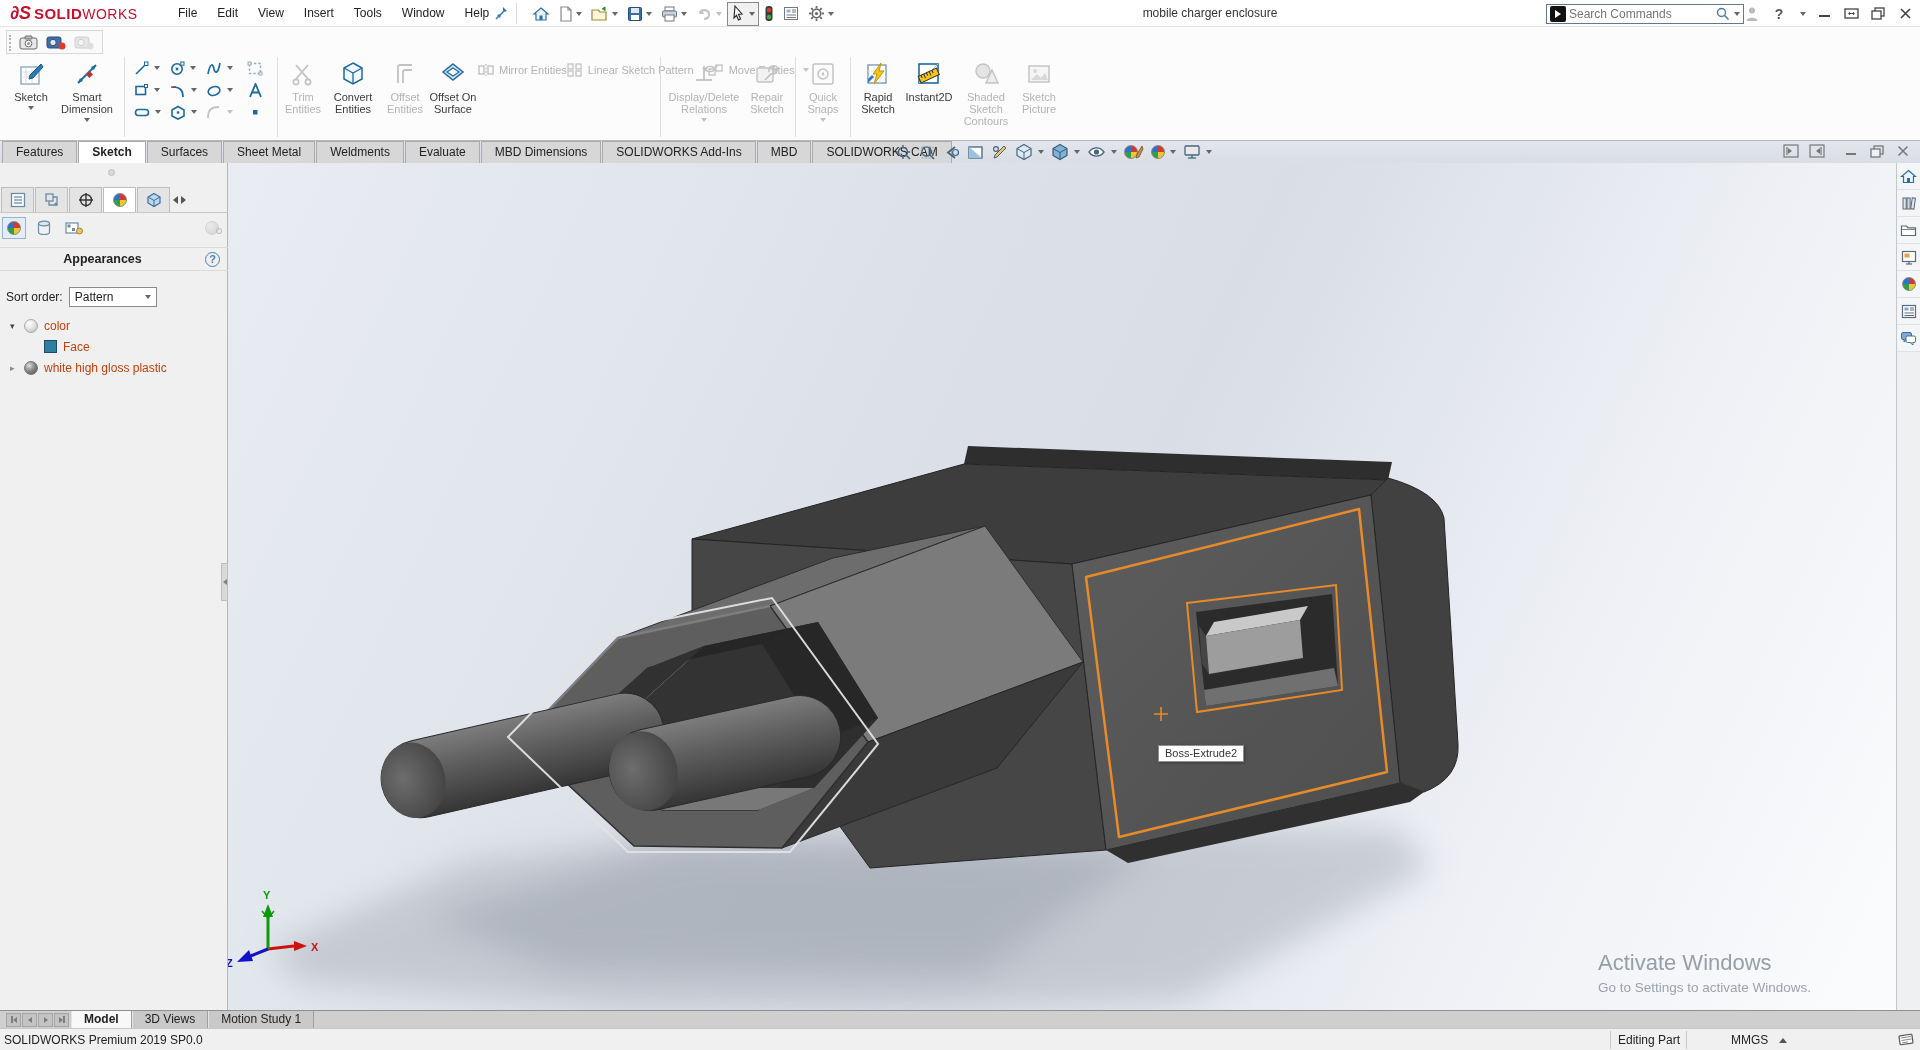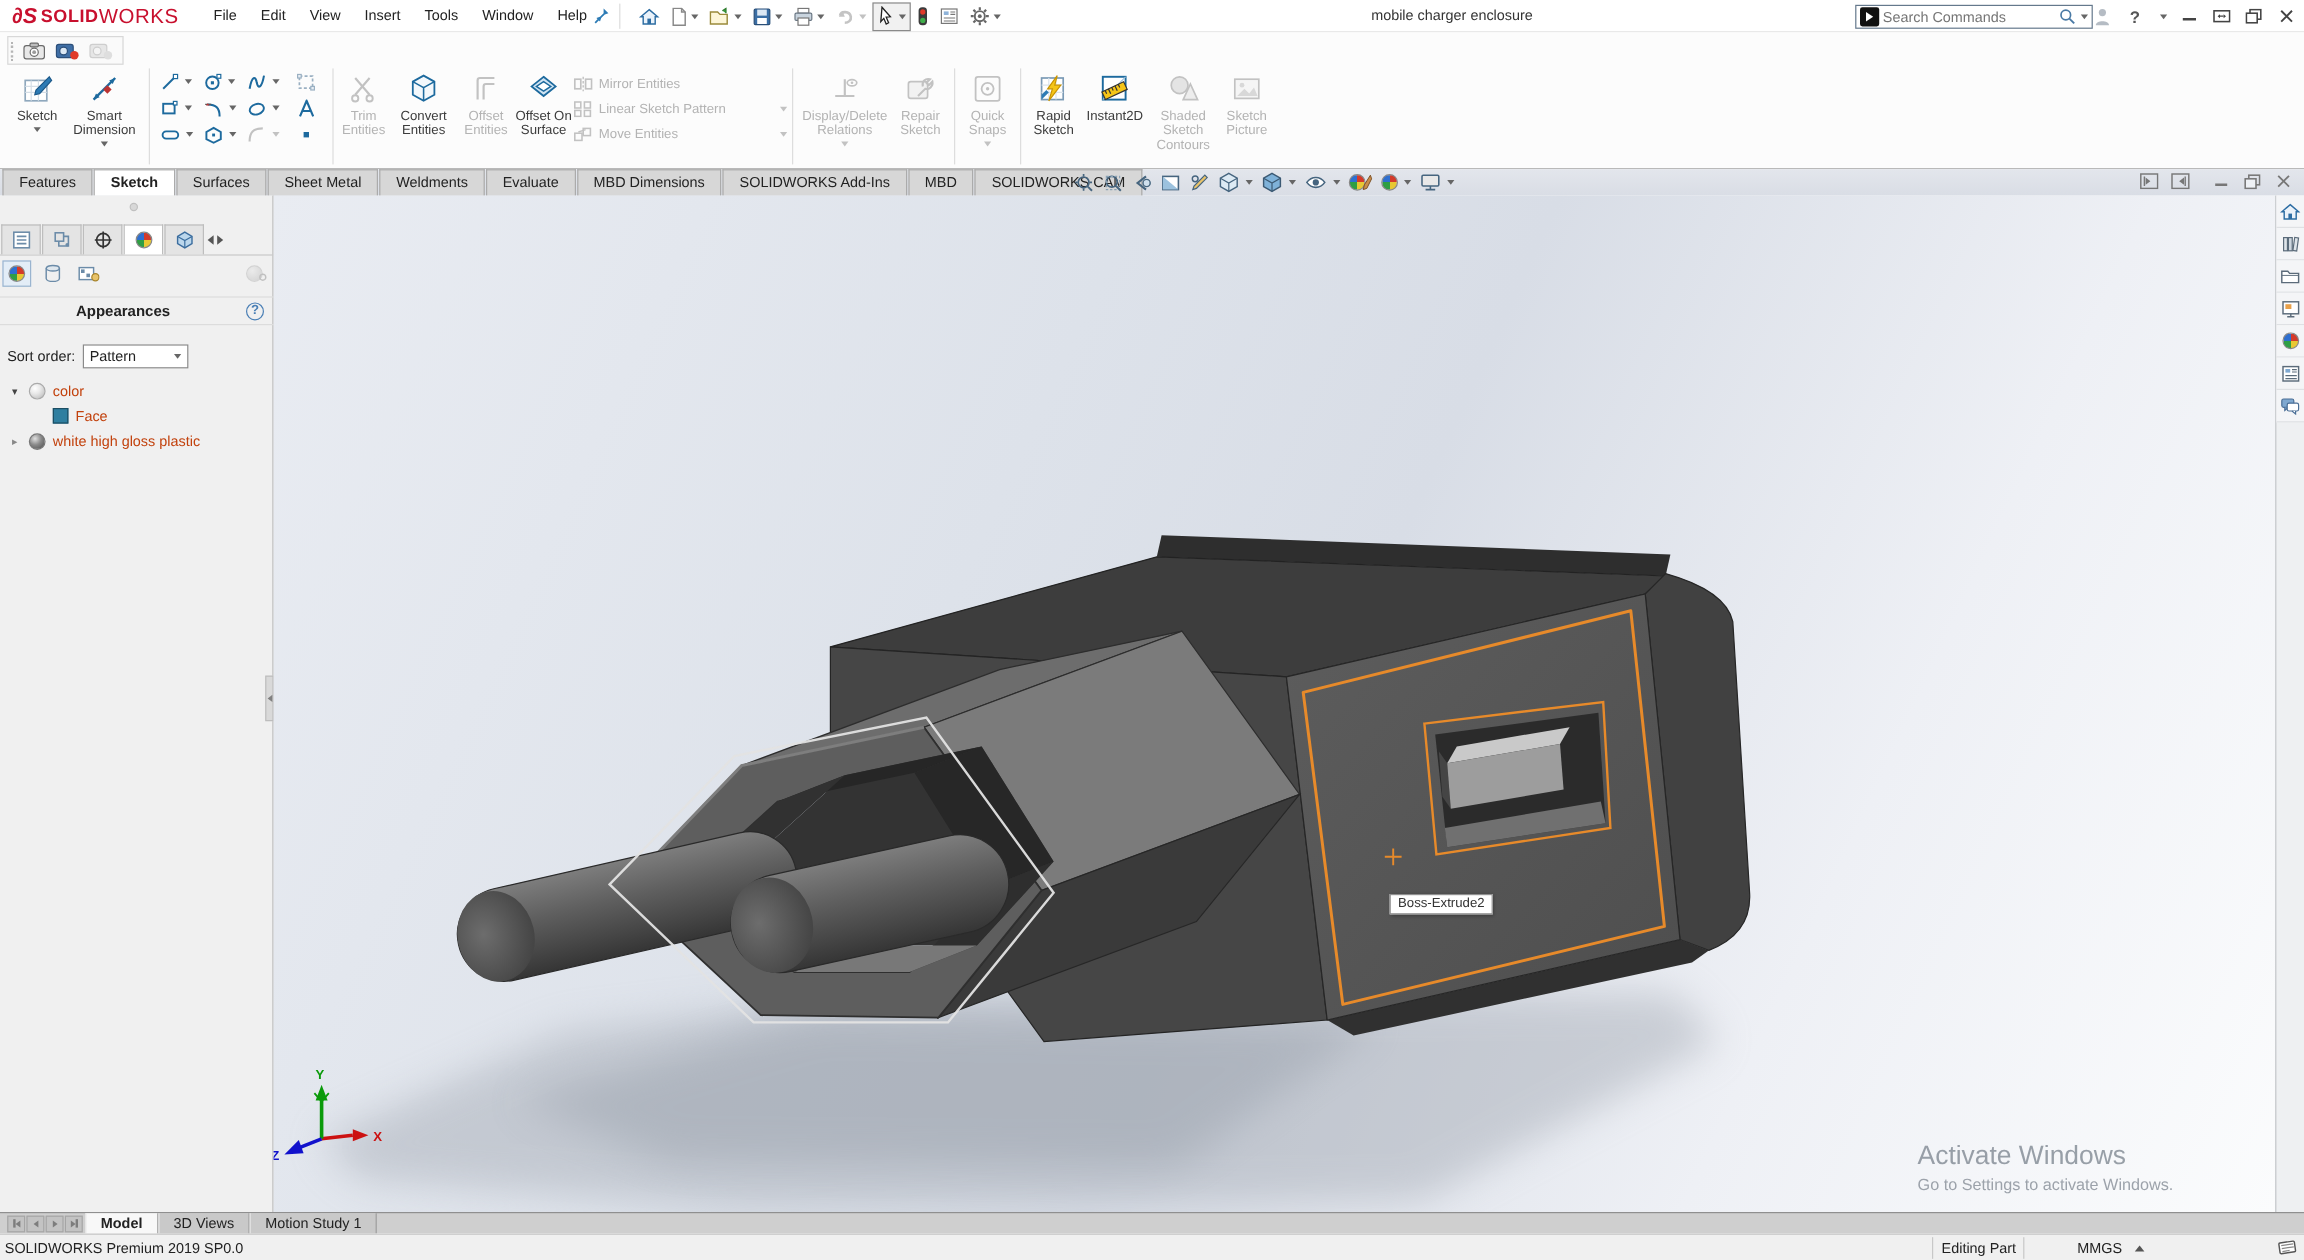--- a/index.html
+++ b/index.html
@@ -4,21 +4,21 @@
 <style>
   * { box-sizing: border-box; margin:0; padding:0; }
   html,body { width:1920px; height:1050px; overflow:hidden; }
   body { font-family:"Liberation Sans",sans-serif; font-size:12px; color:#222; background:#fff; position:relative; }
 
   
   #titlebar { position:absolute; top:0; left:0; width:1920px; height:27px; background:#ffffff; border-bottom:1px solid #e4e4e4; }
   .logo { position:absolute; left:10px; top:0; height:27px; display:flex; align-items:center; }
   .logo-ds { font-style:italic; font-weight:bold; font-size:18px; color:#c8102e; margin-right:3px; }
   .logo-bold { font-weight:bold; font-size:15px; color:#c8102e; letter-spacing:.5px; }
-  .logo-light { font-weight:normal; font-size:17px; color:#c8102e; letter-spacing:.5px; }
+  .logo-light { font-weight:normal; font-size:14px; color:#c8102e; letter-spacing:.5px; }
   .menus { position:absolute; left:168px; top:0; height:27px; display:flex; align-items:center; }
   .menu-item { padding:0 10px; height:27px; line-height:27px; color:#222; cursor:default; }
   .pin { position:absolute; left:494px; top:5px; width:16px; height:16px; }
   .tb-sep { position:absolute; top:3px; width:1px; height:21px; background:#dcdcdc; }
   .qat { position:absolute; left:528px; top:0; height:27px; display:flex; align-items:center; gap:1px; }
   .qat-btn { height:24px; display:flex; align-items:center; padding:0 3px; border:1px solid transparent; }
   .qat-btn svg { display:block; }
   .caret-s { width:0; height:0; border-left:3px solid transparent; border-right:3px solid transparent; border-top:4px solid #666; margin-left:3px; }
   .caret-s.dis { border-top-color:#c2c2c2; }
   .qat-sel { border:1px solid #8a8a8a; background:#f1f1f1; }
@@ -38,21 +38,21 @@
   .capbar .qat-btn { height:20px; }
   .rbrow { position:absolute; left:8px; top:28px; height:84px; display:flex; align-items:stretch; }
   .vsep { width:1px; background:#ddd; margin:2px 4px; }
   .rb { display:flex; flex-direction:column; align-items:center; padding-top:2px; }
   .rb-ic { height:34px; display:flex; align-items:center; justify-content:center; }
   .rb-lb { font-size:11px; line-height:12px; text-align:center; color:#3c3c3c; }
   .rb.dis .rb-lb { color:#b3b3b3; }
   .rb-caret { margin-top:3px; width:0; height:0; border-left:3px solid transparent; border-right:3px solid transparent; border-top:4px solid #666; }
   .eg-grid { display:grid; grid-template-columns:repeat(4,36px); grid-auto-rows:22px; padding-top:2px; }
   .eg { display:flex; align-items:center; justify-content:center; gap:2px; }
-  .stack { display:flex; flex-direction:column; justify-content:flex-start; padding-top:4px; width:178px; }
+  .stack { display:flex; flex-direction:row; justify-content:flex-start; padding-top:4px; width:178px; }
   .stk-row { display:flex; align-items:center; height:21px; gap:5px; }
   .stk-lb { font-size:11px; color:#b3b3b3; white-space:nowrap; flex:1; }
   
   #band { position:absolute; top:141px; left:0; width:1920px; height:22px; background:linear-gradient(#e3e6ec,#d9dde5);text-align:right; }
   .ctabs { position:absolute; left:2px; top:0; display:flex; height:22px; }
   .ctab { padding:0 13px; height:22px; line-height:21px; background:#d7d7d7; border:1px solid #ababab; border-bottom:none; margin-right:1px; color:#222; font-size:12px; }
   .ctab.active { background:#ffffff; font-weight:bold; }
   .headsup { position:absolute; left:893px; top:1px; height:20px; display:flex; align-items:center; gap:3px; }
   .hu { display:flex; align-items:center; gap:2px; padding:0 2px; height:20px; }
   .ball { width:14px; height:14px; border-radius:50%; background:conic-gradient(#d43a2a 0 25%, #e8c832 25% 50%, #2f9e44 50% 75%, #2e6fd0 75% 100%); border:1px solid #888; }

